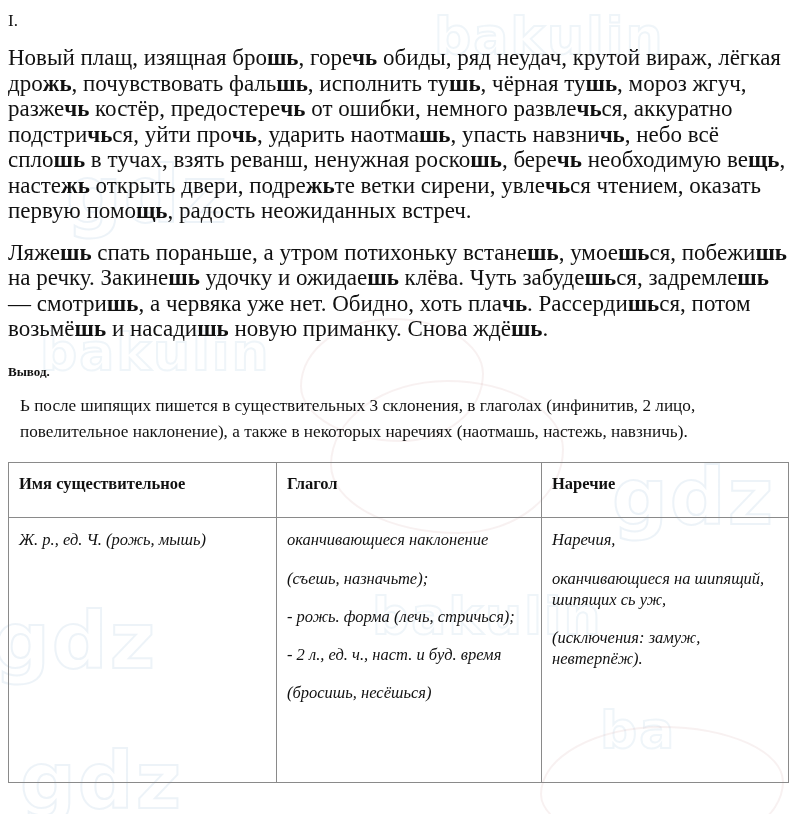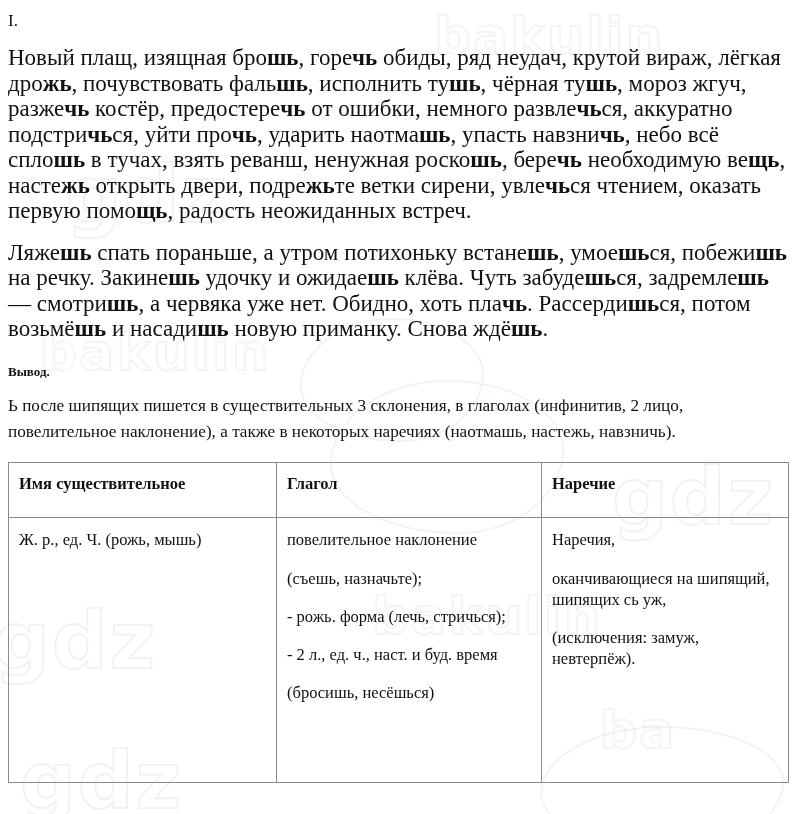--- a/index.html
+++ b/index.html
@@ -76,21 +76,21 @@
     font-weight: 700;
     font-size: 13px;
     line-height: 1.3;
     margin: 22px 0 13px 0;
     font-family: Liberation Serif, serif;
   }
 
   .concl-body {
     font-size: 17.2px;
     line-height: 25.5px;
-    margin: 0 0 18px 0;
+    margin: 0 0 18px 12px;
     max-width: 782px;
     font-family: Liberation Serif, serif;
   }
 
   b.hl { font-weight: 700; }
 
   
   .grid {
     border-collapse: collapse;
     width: 780px;
@@ -108,21 +108,21 @@
     font-weight: 700;
     text-align: left;
     height: 34px;
     padding-top: 10px;
     padding-bottom: 10px;
   }
   .grid col.c1 { width: 268px; }
   .grid col.c2 { width: 265px; }
   .grid col.c3 { width: 247px; }
 
-  .grid td.body-cell { height: 242px; }
+  .grid td.body-cell { height: 242px; font-style: italic; }
   .cell-line { margin: 0 0 17px 0; }
   .cell-line:last-child { margin-bottom: 0; }
 </style>
 </head>
 <body>
 
 <div class="watermark-layer">
   <div class="wm wm-gdz" style="left:66px; top:150px;">gdz</div>
   <div class="wm wm-gdz" style="left:-6px; top:596px;">gdz</div>
   <div class="wm wm-gdz" style="left:20px; top:736px;">gdz</div>
@@ -159,21 +159,21 @@
         <th>Глагол</th>
         <th>Наречие</th>
       </tr>
     </thead>
     <tbody>
       <tr>
         <td class="body-cell">
           <p class="cell-line">Ж. р., ед. Ч. (рожь, мышь)</p>
         </td>
         <td class="body-cell">
-          <p class="cell-line">повелительное наклонение</p>
+          <p class="cell-line">оканчивающиеся наклонение</p>
           <p class="cell-line">(съешь, назначьте);</p>
           <p class="cell-line">- рожь. форма (лечь, стричься);</p>
           <p class="cell-line">- 2 л., ед. ч., наст. и буд. время</p>
           <p class="cell-line">(бросишь, несёшься)</p>
         </td>
         <td class="body-cell">
           <p class="cell-line">Наречия,</p>
           <p class="cell-line">оканчивающиеся на шипящий, шипящих сь уж,</p>
           <p class="cell-line">(исключения: замуж, невтерпёж).</p>
         </td>

